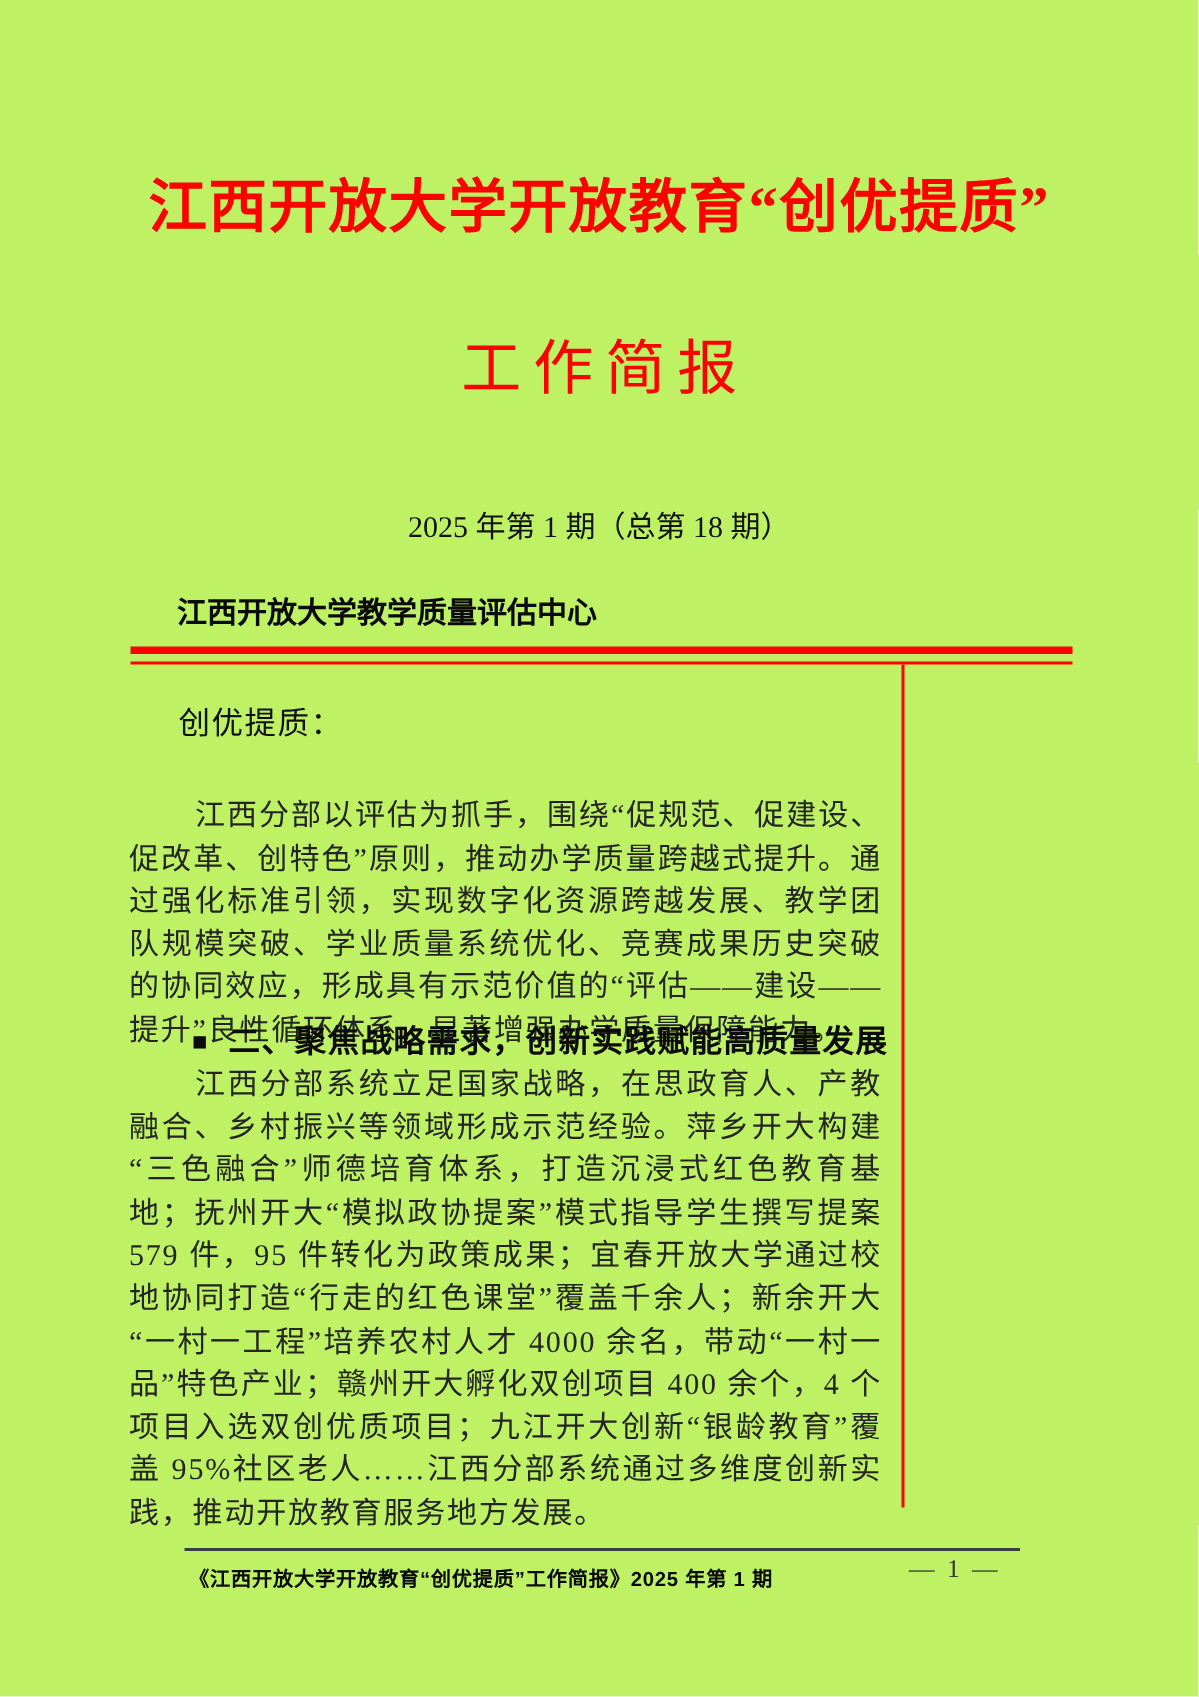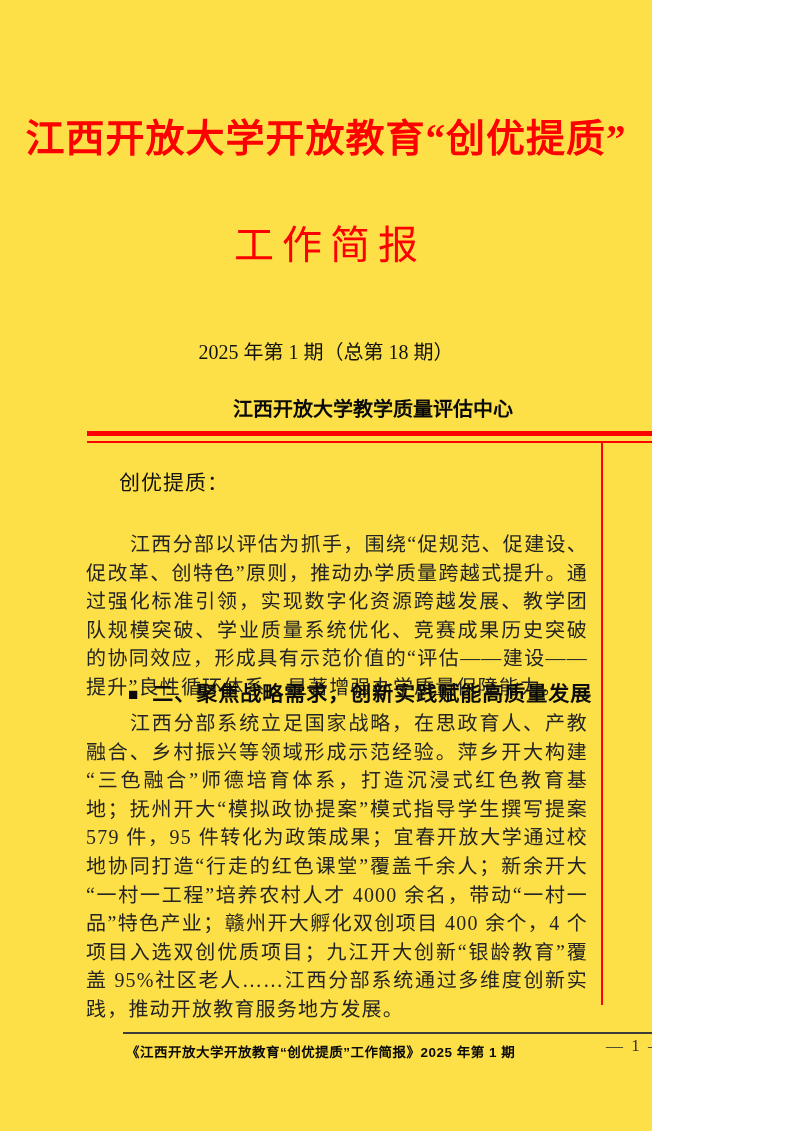--- a/index.html
+++ b/index.html
@@ -4,23 +4,23 @@
 <style>
   :root{
     --accent-red:#fe0000;
     --text-black:#1f1f1f;
     --rule-gray:#3c3c3c;
   }
   *{margin:0;padding:0;box-sizing:border-box;}
   html,body{background:#ffffff;}
   .page{
     position:relative;
-    width:652px;
+    width:799px;
     height:1131px;
-    background:#fde047;
+    background:#bef264;
     overflow:hidden;
     font-family:"Liberation Serif","DejaVu Serif",serif;
     color:var(--text-black);
   }
   .abs{position:absolute;}
 
   
   .title-main{
     left:0; right:0; top:116px;
     text-align:center;
@@ -46,21 +46,21 @@
     left:0; right:0; top:340px;
     text-align:center;
     font-size:20px;
     line-height:24px;
     color:#111;
     white-space:nowrap;
   }
   .org-row{
     left:118px; right:139px; top:396px;
     display:flex;
-    justify-content:flex-end;
+    justify-content:flex-start;
     align-items:baseline;
     font-family:"Liberation Sans","DejaVu Sans",sans-serif;
     font-weight:bold;
     font-size:20px;
     line-height:26px;
     color:#0a0a0a;
     white-space:nowrap;
   }
 
   

